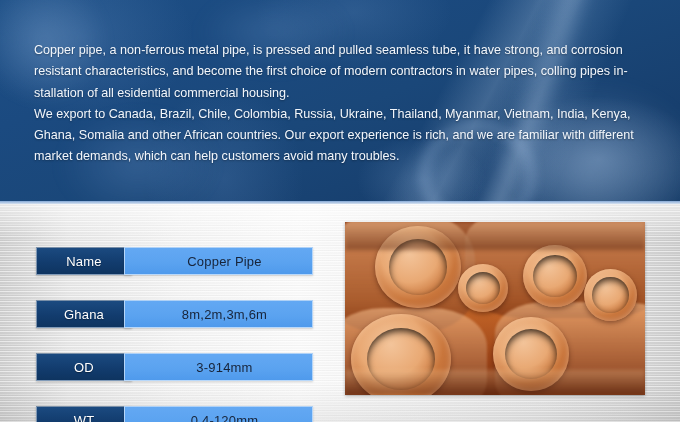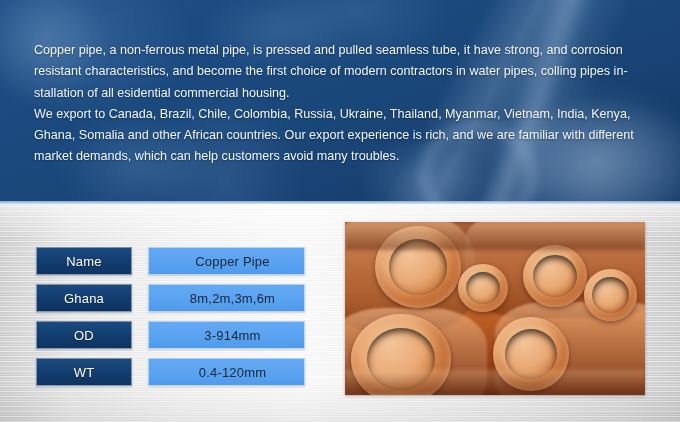--- a/index.html
+++ b/index.html
@@ -94,36 +94,36 @@
   .metal-sheen {
     position:absolute; left:0; top:204px; width:680px; height:218px;
     background:
       linear-gradient(180deg, rgba(255,255,255,.55) 0%, rgba(255,255,255,0) 16%),
       linear-gradient(0deg, rgba(0,0,0,.06) 0%, rgba(0,0,0,0) 18%);
     pointer-events:none;
   }
 
   
   .spec-table { position:absolute; left:36px; top:247px; width:258px; }
-  .spec-row { position:relative; height:28px; margin-bottom:9px; }
+  .spec-row { position:relative; height:28px; margin-bottom:25px; }
   .spec-label, .spec-value {
     position:absolute; top:0; height:28px;
     display:flex; align-items:center; justify-content:center;
     font-size:13px; letter-spacing:.2px;
   }
   .spec-label {
     left:0; width:96px;
     background:linear-gradient(180deg,#1b4a80 0%, #123c6e 55%, #0e3460 100%);
     color:#ffffff;
     border:1px solid rgba(255,255,255,.45);
     box-shadow:0 1px 2px rgba(0,0,0,.22);
     text-shadow:0 1px 1px rgba(0,0,0,.35);
   }
   .spec-value {
-    left:112px; width:157px;
+    left:88px; width:189px;
     background:linear-gradient(180deg,#63a8f3 0%, #5ba3f0 55%, #4f9aec 100%);
     color:#17243a;
     border:1px solid rgba(255,255,255,.55);
     box-shadow:0 1px 2px rgba(0,0,0,.16);
     padding-left:12px;
   }
 
   
   .photo {
     position:absolute; left:345px; top:222px; width:300px; height:173px;

